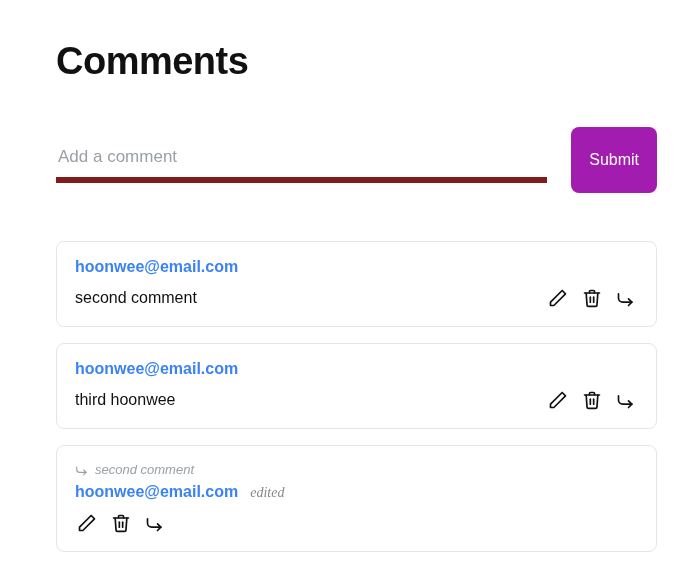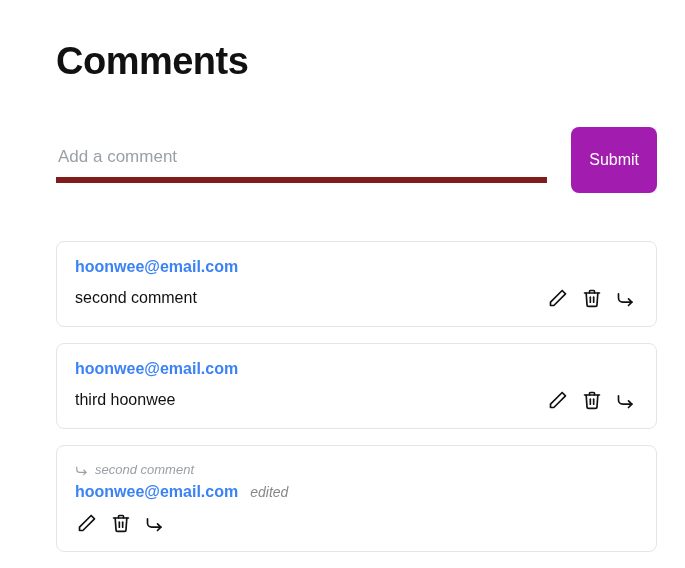--- a/index.html
+++ b/index.html
@@ -81,20 +81,21 @@
     }
     .author {
       font-weight: 700;
       font-size: 16px;
       color: #3b82f6;
     }
     .edited-tag {
       font-style: italic;
       font-size: 14px;
       color: #888;
+      font-family: Liberation Serif, serif;
     }
     .comment-body-row {
       display: flex;
       align-items: center;
       justify-content: space-between;
       gap: 12px;
     }
     .comment-text {
       font-size: 16px;
       color: #111;

